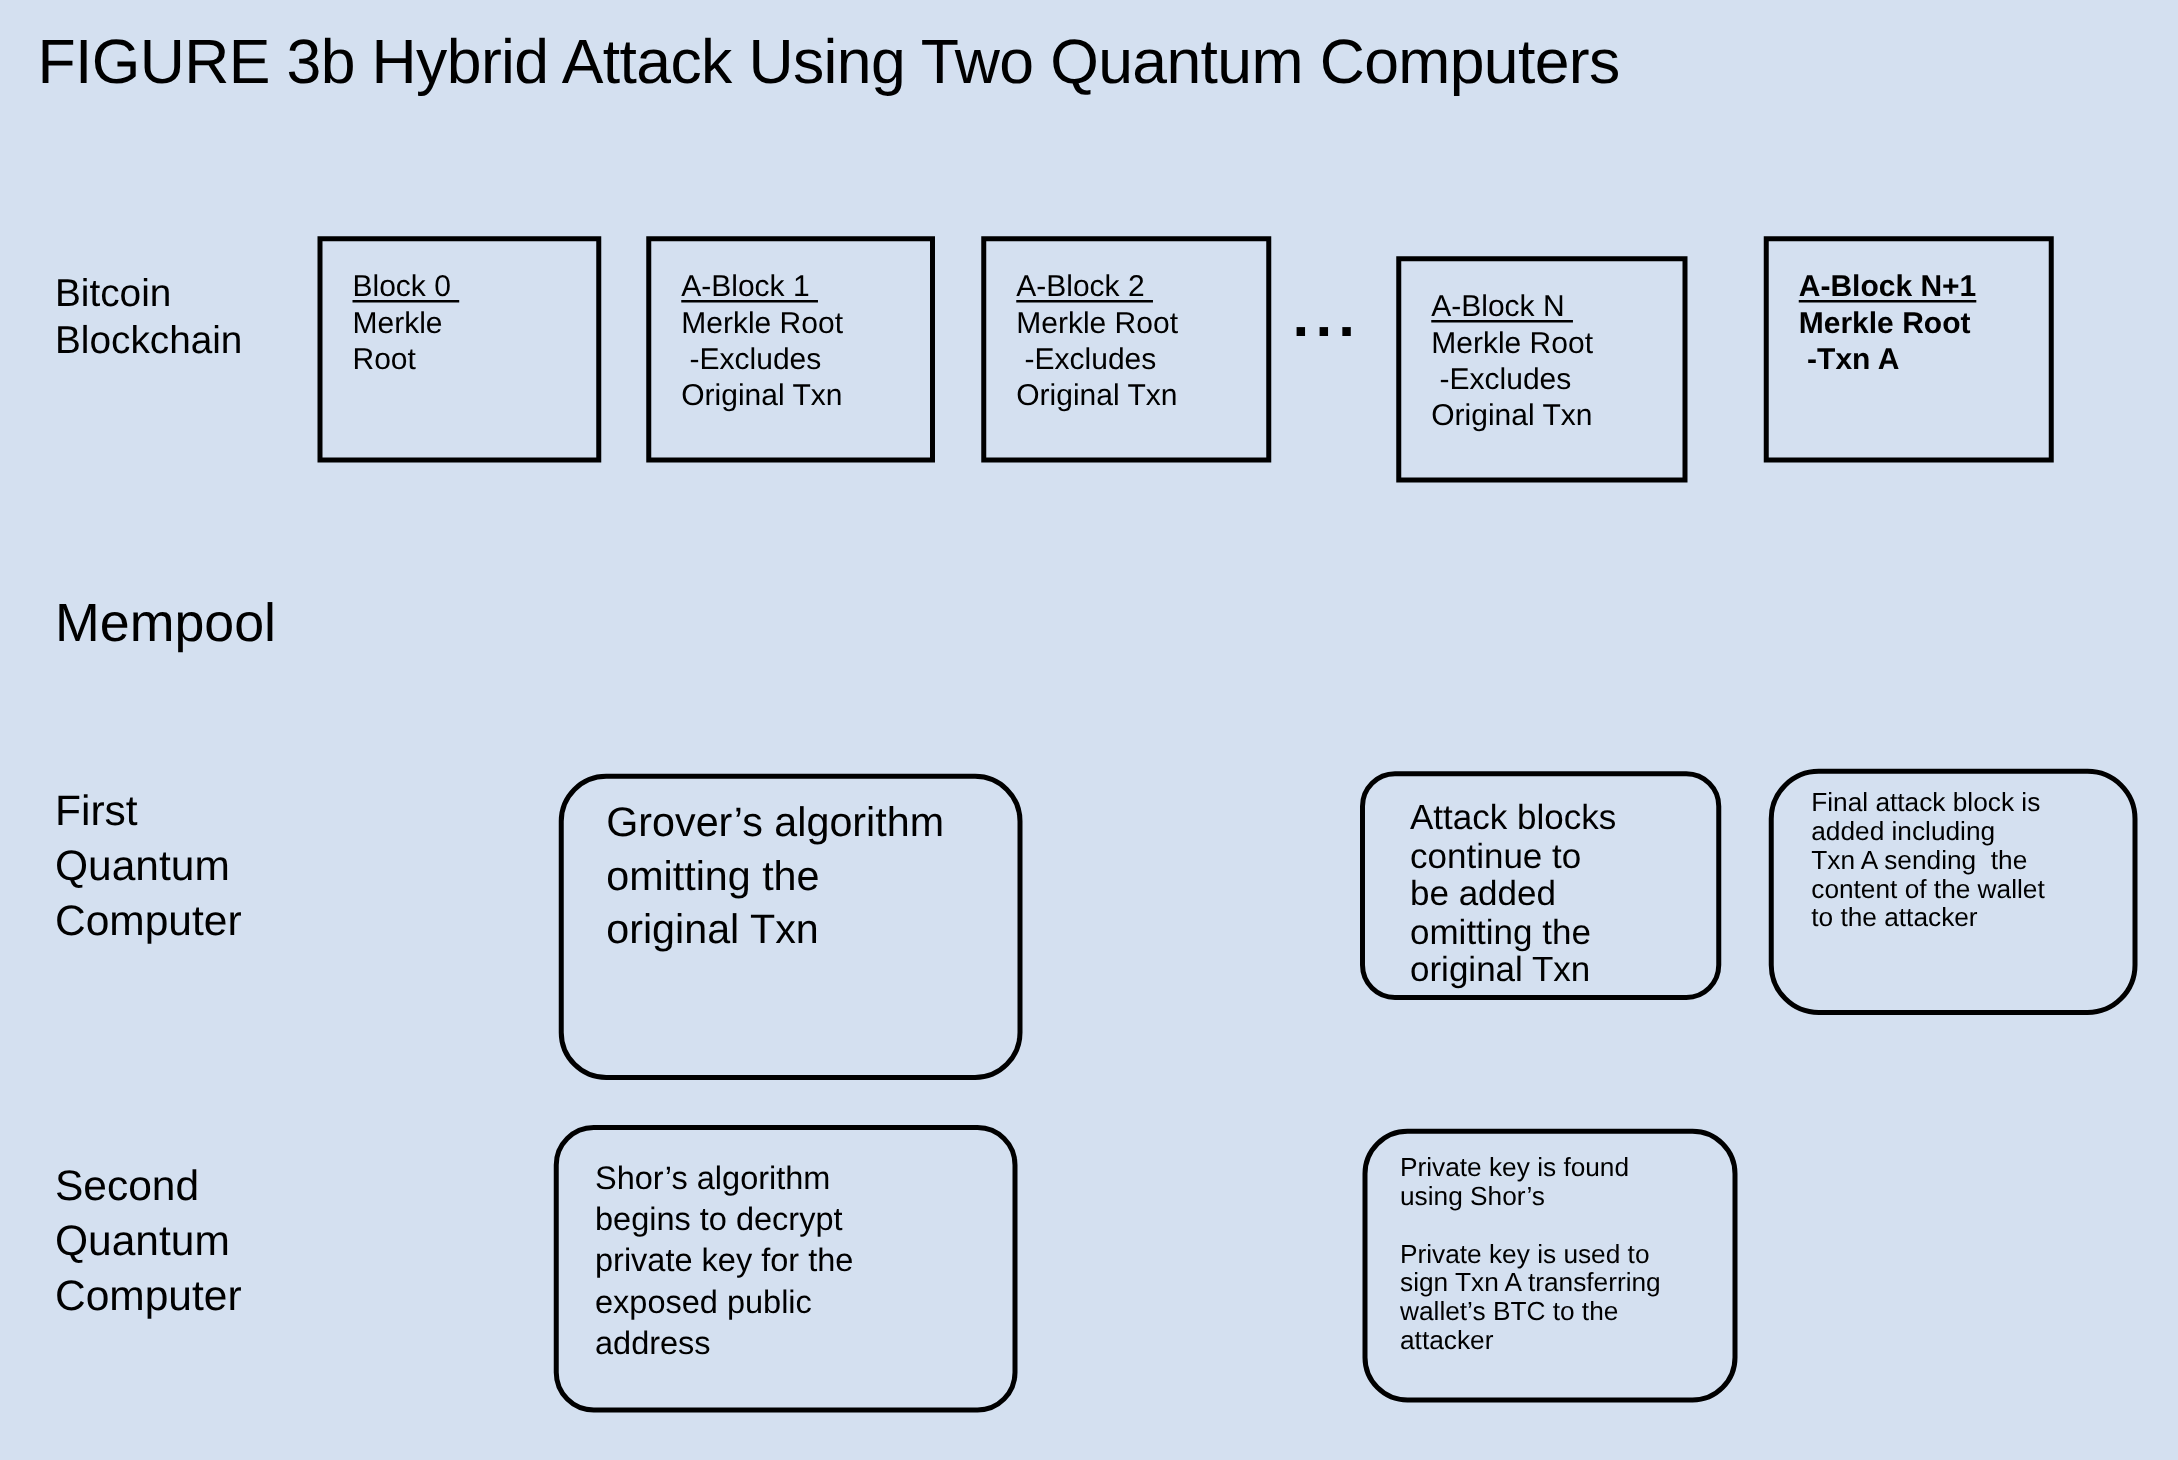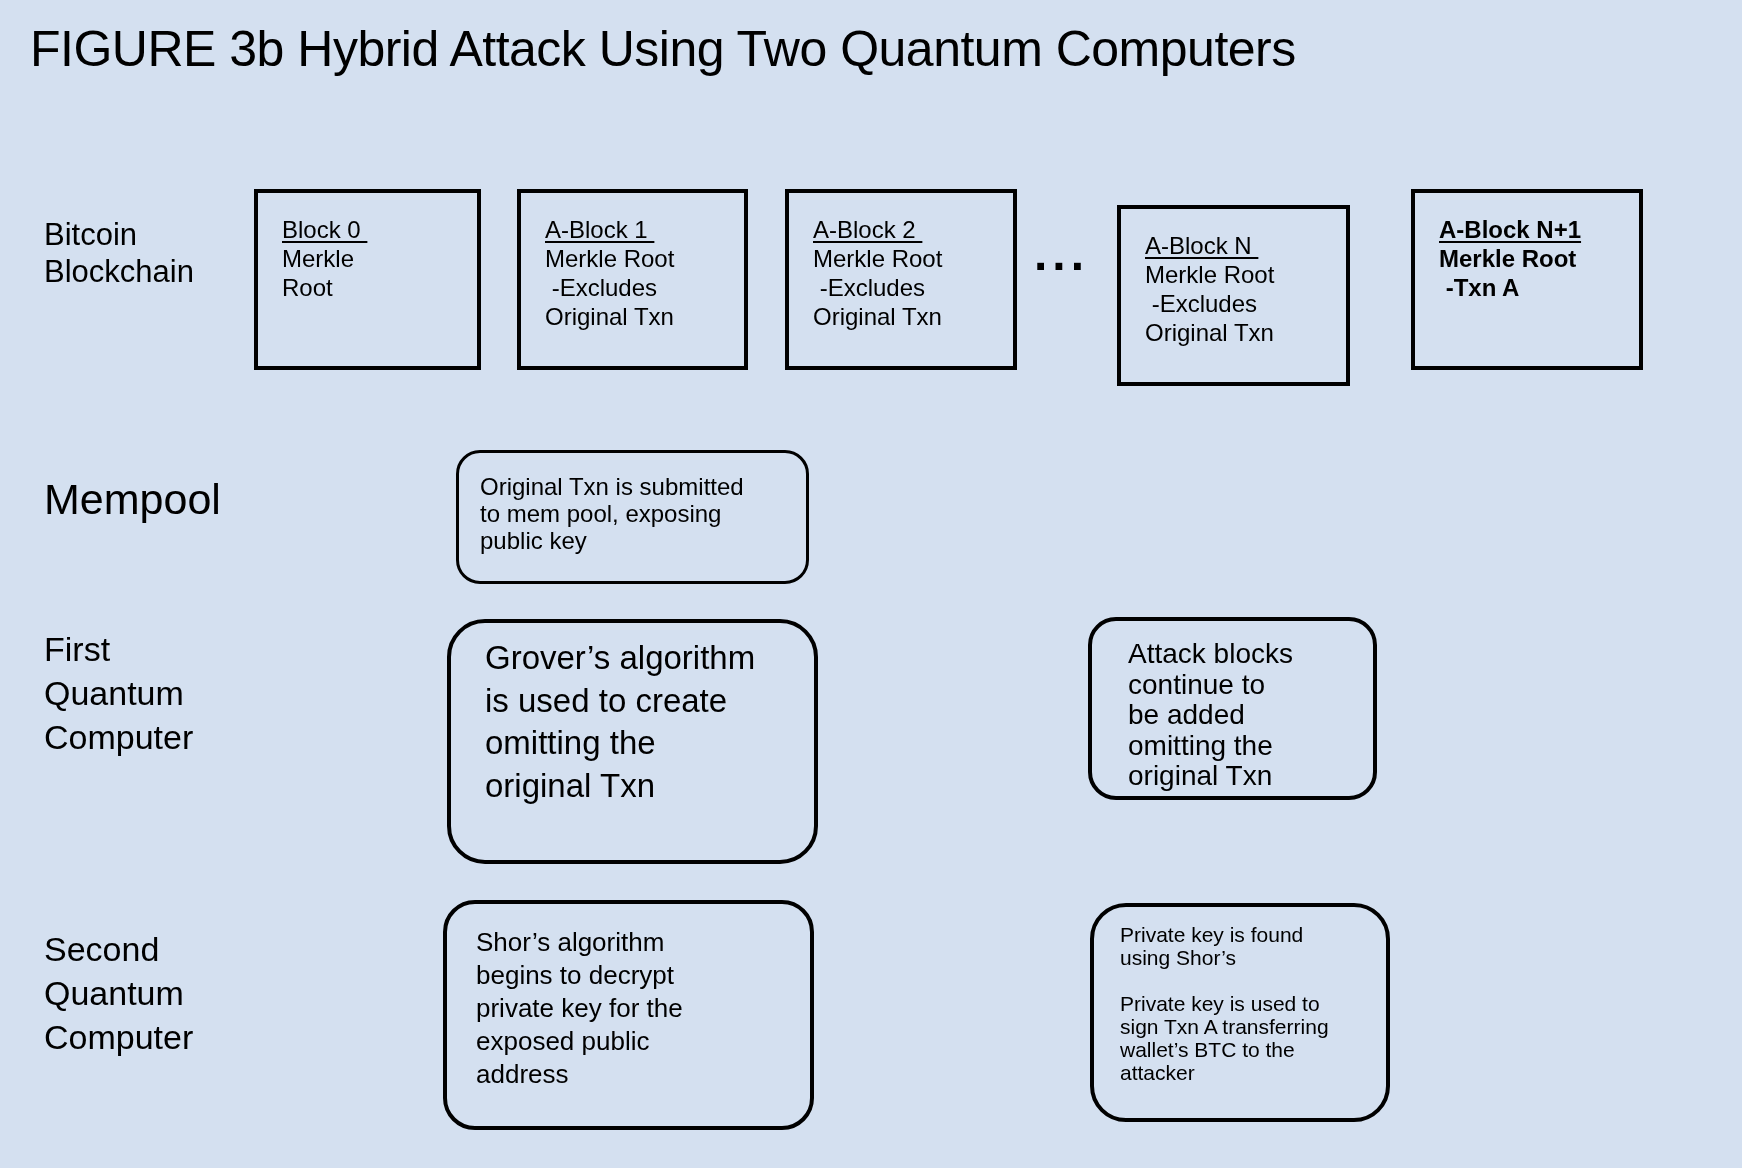--- a/index.html
+++ b/index.html
@@ -95,41 +95,42 @@
     <div class="tline"> -Excludes</div>
     <div class="tline">Original Txn</div>
   </div>
 
   <div class="block" style="left:1411px;width:232px;font-weight:bold;">
     <div class="tline block-title">A-Block N+1</div>
     <div class="tline">Merkle Root</div>
     <div class="tline"> -Txn A</div>
   </div>
 
-  <div class="callout co-mempool">
-    <div class="tline">Original Txn is submitted</div>
-    <div class="tline">to mem pool, exposing</div>
-    <div class="tline">public key</div>
-  </div>
 
   <div class="callout co-grover">
     <div class="tline">Grover’s algorithm</div>
-    <div class="tline">is used to create</div>
     <div class="tline">omitting the</div>
     <div class="tline">original Txn</div>
   </div>
 
   <div class="callout co-attack">
     <div class="tline">Attack blocks</div>
     <div class="tline">continue to</div>
     <div class="tline">be added</div>
     <div class="tline">omitting the</div>
     <div class="tline">original Txn</div>
   </div>
 
+  <div class="callout co-final">
+    <div class="tline">Final attack block is</div>
+    <div class="tline">added including</div>
+    <div class="tline">Txn A sending  the</div>
+    <div class="tline">content of the wallet</div>
+    <div class="tline">to the attacker</div>
+  </div>
 
   <div class="callout co-shor">
     <div class="tline">Shor’s algorithm</div>
     <div class="tline">begins to decrypt</div>
     <div class="tline">private key for the</div>
     <div class="tline">exposed public</div>
     <div class="tline">address</div>
   </div>
 
   <div class="callout co-private">

